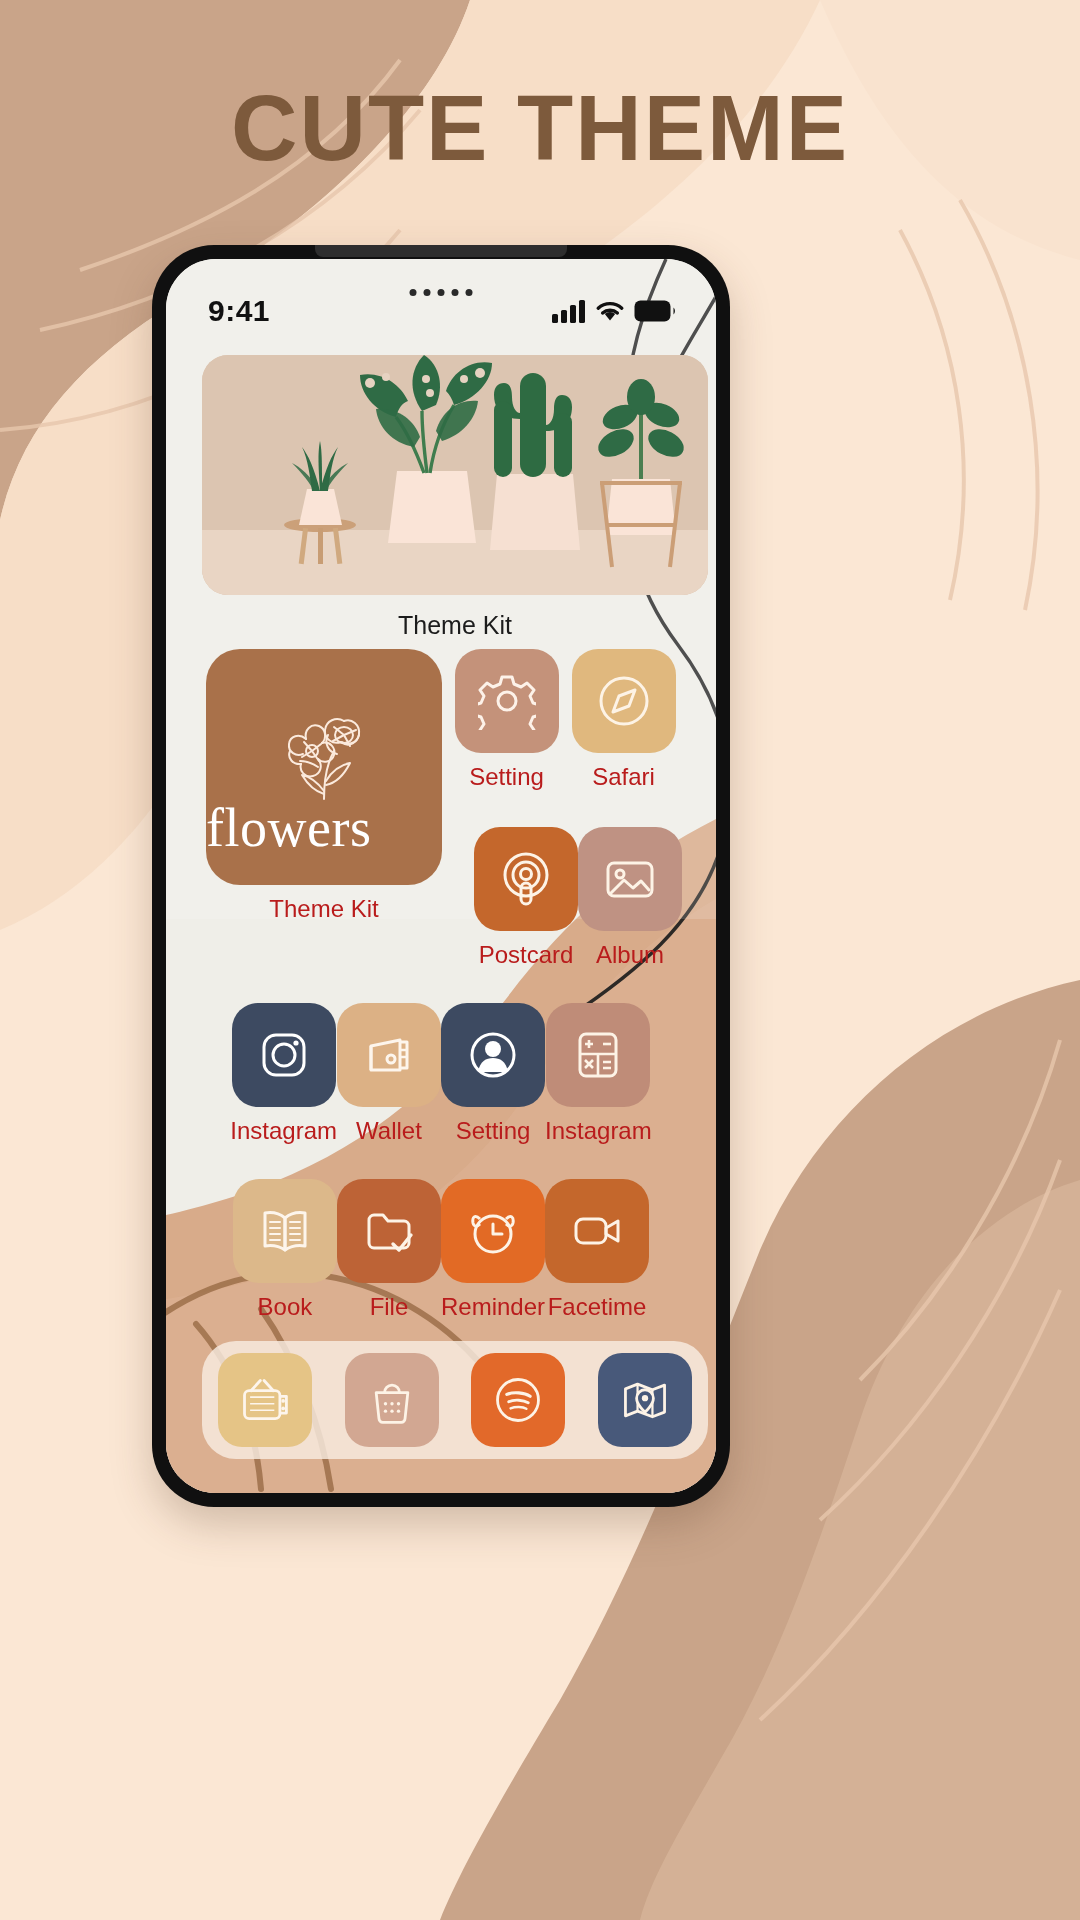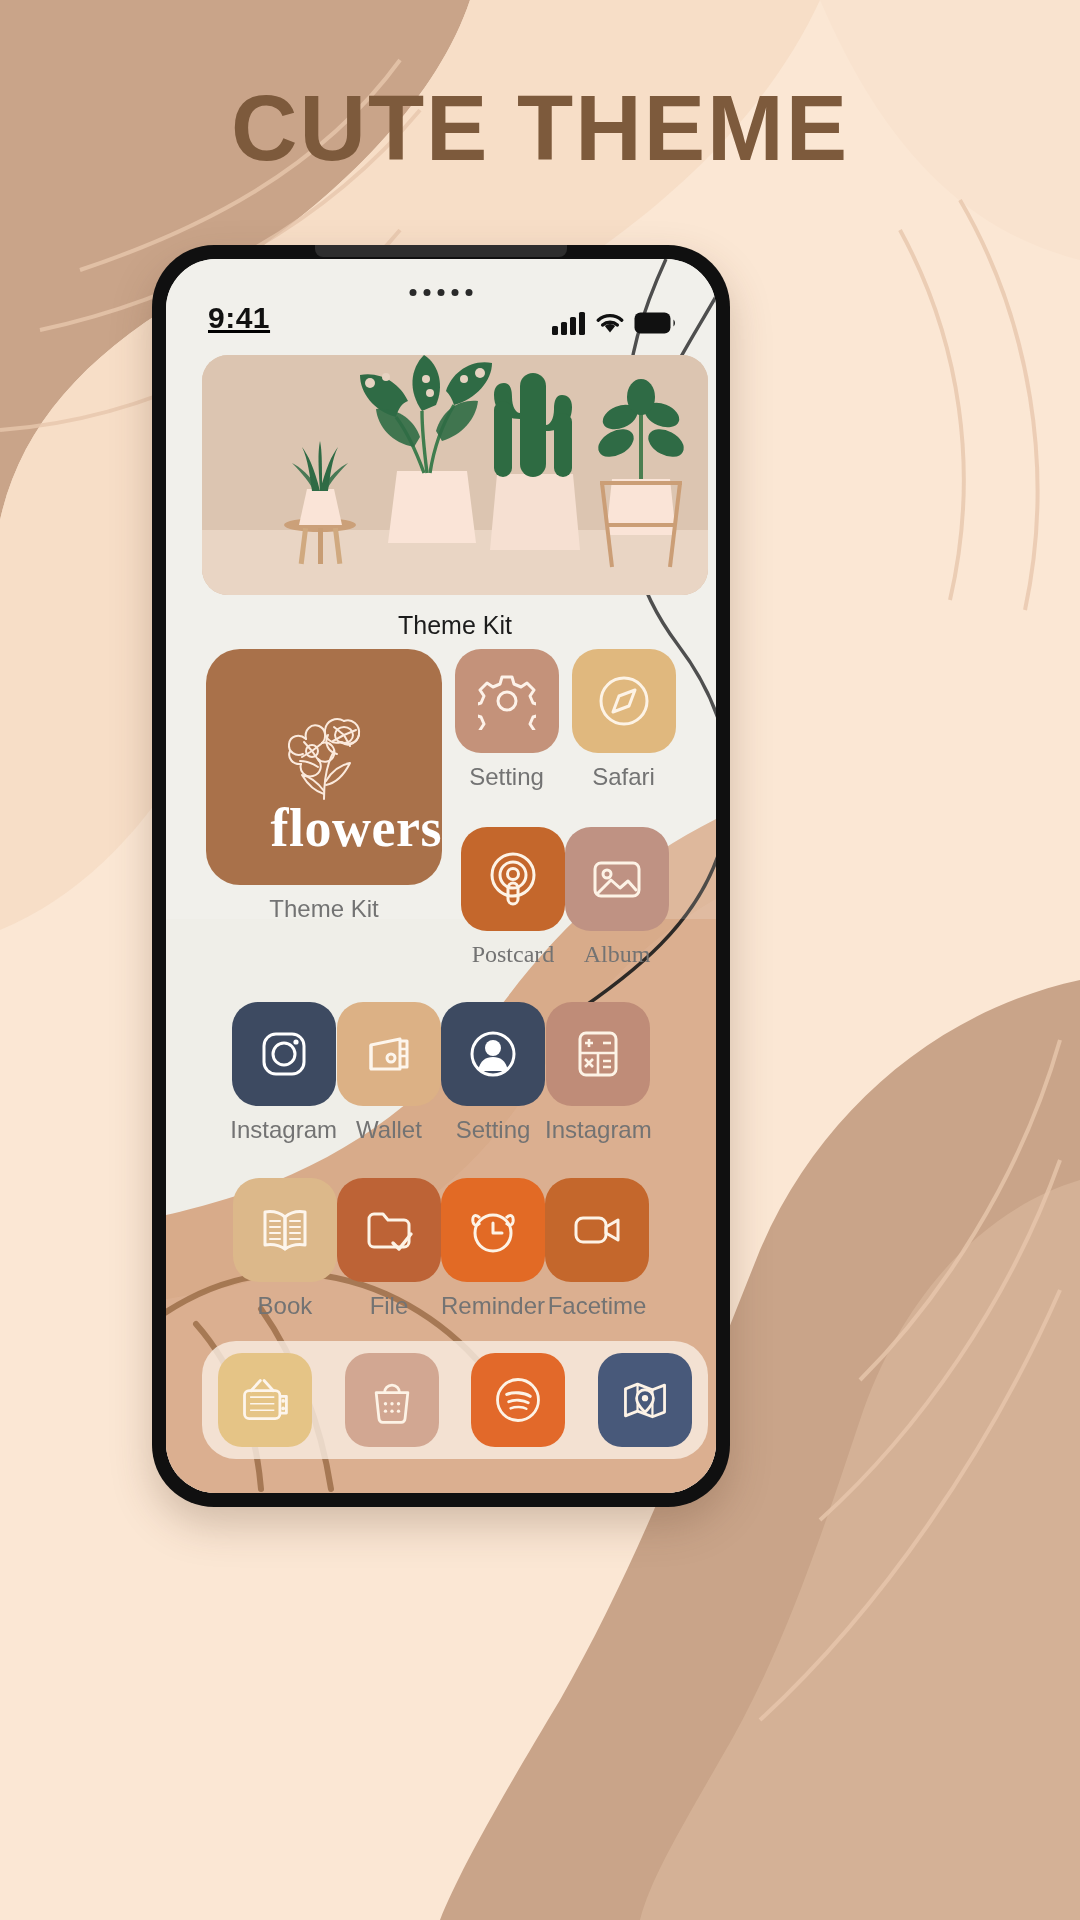--- a/index.html
+++ b/index.html
@@ -41,22 +41,22 @@
     position:relative; width:100%; height:100%;
     border-radius:50px; overflow:hidden;
     background:#efeee8;
   }
   
   .wallpaper { position:absolute; inset:0; z-index:0; }
 
   
   .statusbar {
     position:absolute; top:0; left:0; width:100%; height:76px;
-    display:flex; align-items:flex-end; justify-content:space-between;
-    padding:28px 40px 0 42px; z-index:8;text-decoration:underline;
+    display:flex; align-items:center; justify-content:space-between;
+    padding:28px 40px 0 42px; z-index:8;
   }
   .status-time { font-size:30px; font-weight:bold; color:#111; letter-spacing:.5px; }
   .speaker-dots { display:flex; gap:7px; position:absolute; left:50%; transform:translateX(-50%); top:30px; }
   .speaker-dots i { width:7px; height:7px; border-radius:50%; background:#2a2a2a; display:block; }
   .status-right { display:flex; align-items:center; gap:9px; }
 
   
   .widget {
     position:absolute; left:36px; top:96px; width:506px; height:240px;
     border-radius:26px; overflow:hidden; z-index:4;
@@ -67,37 +67,36 @@
     text-align:center; font-size:25px; color:#1c1c1c; z-index:5;
   }
 
   
   .grid-area { position:absolute; left:0; top:390px; width:100%; z-index:5; }
 
   .row { display:flex; padding:0 34px; }
 
   .big-widget {
     width:236px; height:236px; border-radius:34px;
-    display:flex; flex-direction:column; align-items:flex-end; justify-content:flex-end;
+    display:flex; flex-direction:column; align-items:flex-start; justify-content:flex-end;
     position:relative;
-    font-weight:bold;
   }
   .big-widget .flowers-word {
     font-family:"Liberation Serif", serif; font-size:54px; color:#fff;
     margin-bottom:26px; letter-spacing:.5px;
   }
   .big-widget .flower-art { position:absolute; top:46px; left:50%; transform:translateX(-50%); }
 
   .icon-col { display:flex; flex-direction:column; align-items:center; }
   .icon {
     width:104px; height:104px; border-radius:26px;
     display:flex; align-items:center; justify-content:center;
   }
   .icon-label {
-    margin-top:10px; font-size:24px; color:#737373;
+    margin-top:10px; font-size:24px; color:#b91c1c;
     white-space:nowrap; text-align:center;
   }
 
   
   .dock {
     position:absolute; left:36px; bottom:34px; width:506px; height:118px;
     border-radius:34px; background:rgba(248,236,224,.82);
     display:flex; align-items:center; justify-content:space-around;
     z-index:7;
   }
@@ -300,21 +299,21 @@
             <div class="icon-col">
               <div class="icon" style="background:#e0b87e;">
                 <svg width="58" height="58" viewBox="0 0 58 58">
                   <circle cx="29" cy="29" r="23" fill="none" stroke="#fdf3e6" stroke-width="3"></circle>
                   <path d="M40 18 L24 24 L18 40 L34 34 Z" fill="none" stroke="#fdf3e6" stroke-width="3" stroke-linejoin="round"></path>
                 </svg>
               </div>
               <div class="icon-label">Safari</div>
             </div>
           </div>
-          <div style="display:flex; justify-content:center; margin-top:36px;font-family:Liberation Serif, serif;">
+          <div style="display:flex; justify-content:flex-end; margin-top:36px;">
             <div class="icon-col">
               <div class="icon" style="background:#c4672c;">
                 <svg width="58" height="58" viewBox="0 0 58 58">
                   <circle cx="29" cy="25" r="21" fill="none" stroke="#fdf3e6" stroke-width="3"></circle>
                   <circle cx="29" cy="25" r="13" fill="none" stroke="#fdf3e6" stroke-width="3"></circle>
                   <circle cx="29" cy="24" r="5.5" fill="none" stroke="#fdf3e6" stroke-width="3"></circle>
                   <rect x="24" y="33" width="10" height="21" rx="5" fill="none" stroke="#fdf3e6" stroke-width="3"></rect>
                 </svg>
               </div>
               <div class="icon-label">Postcard</div>

